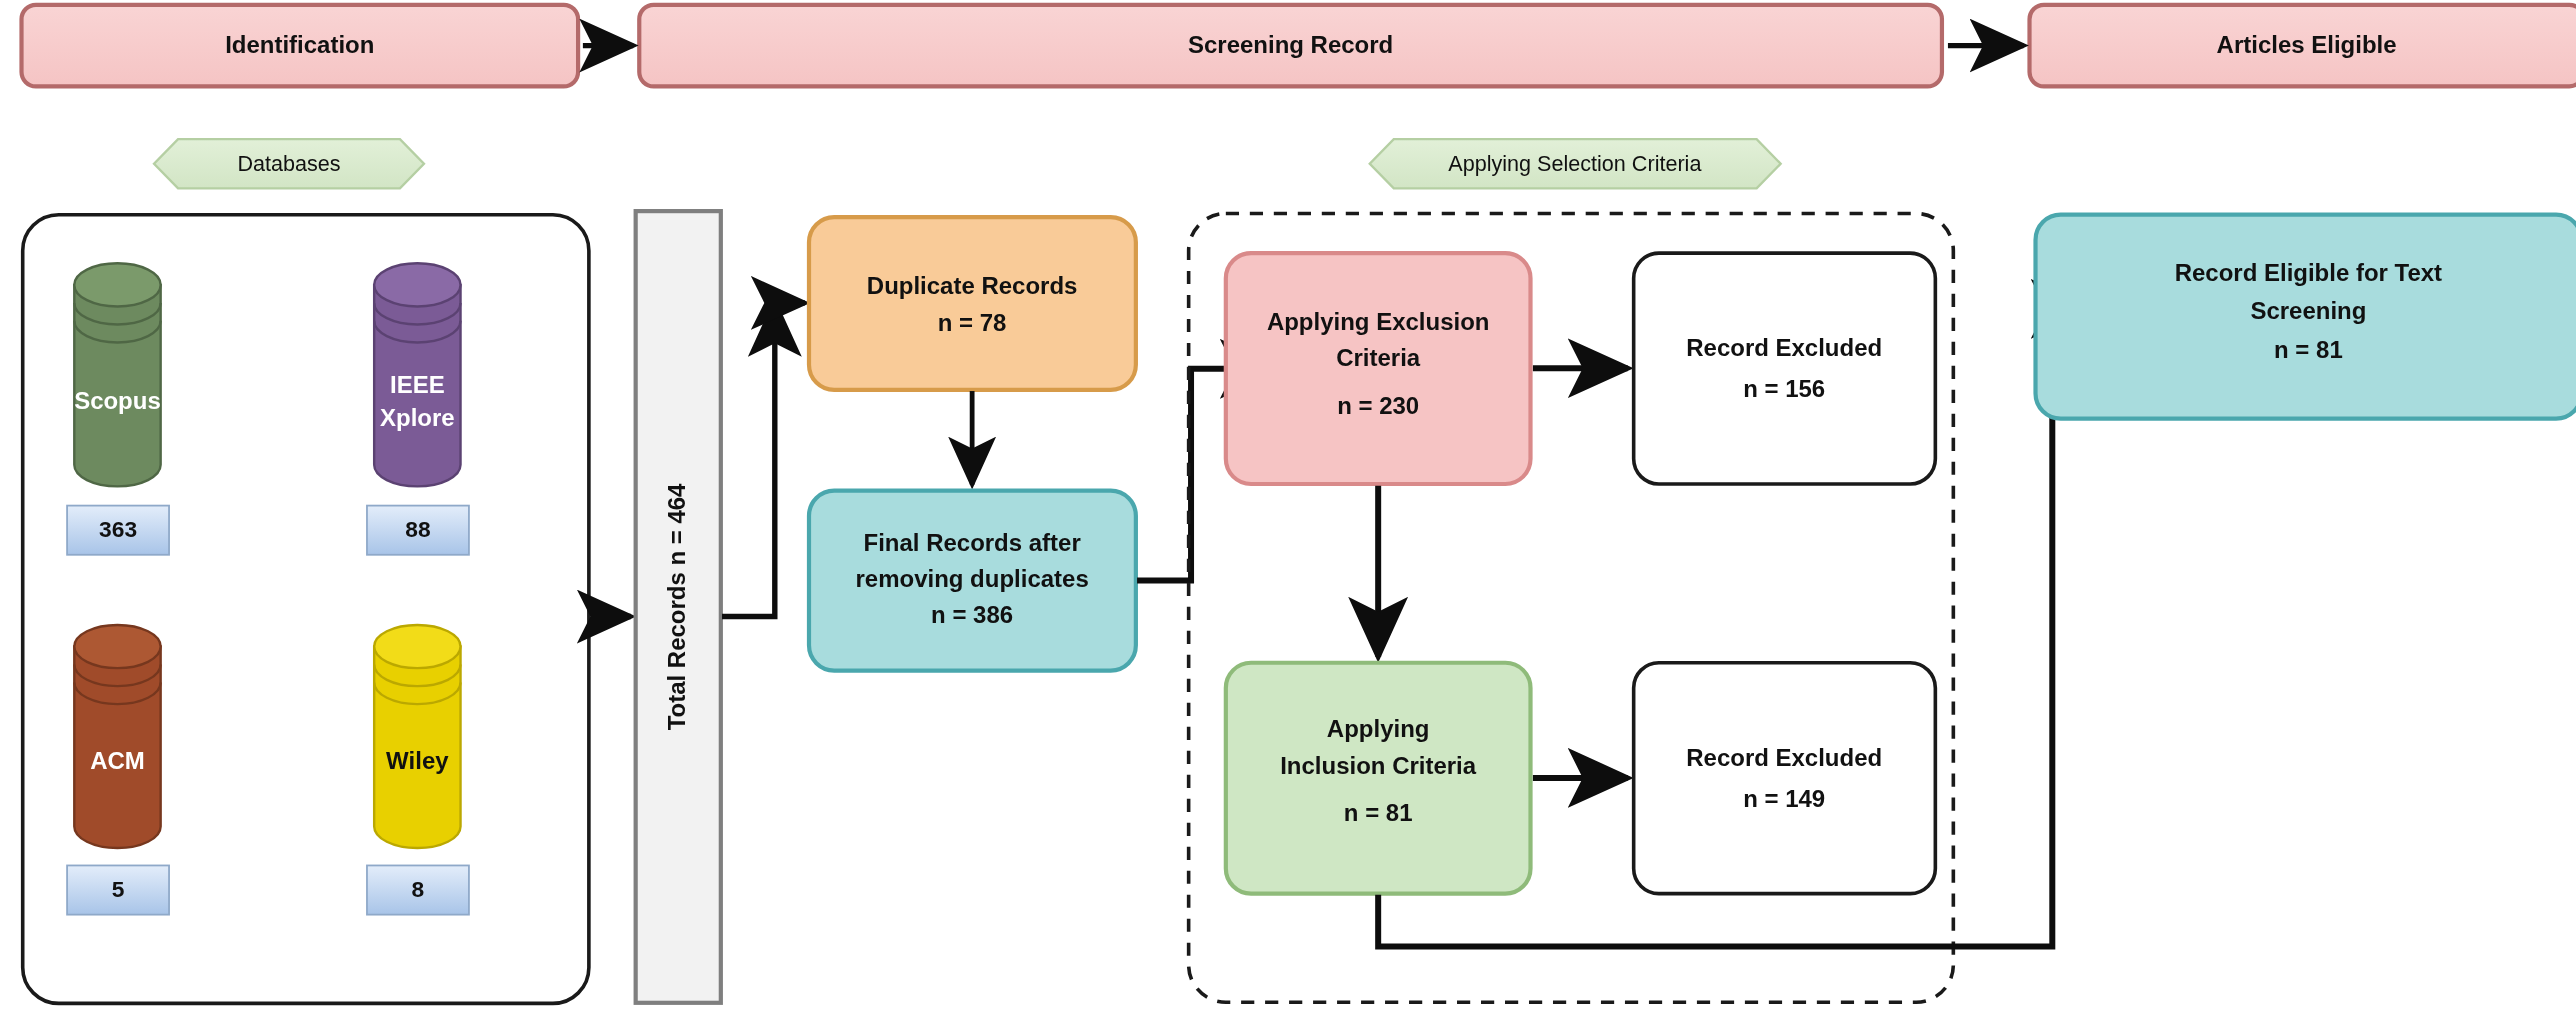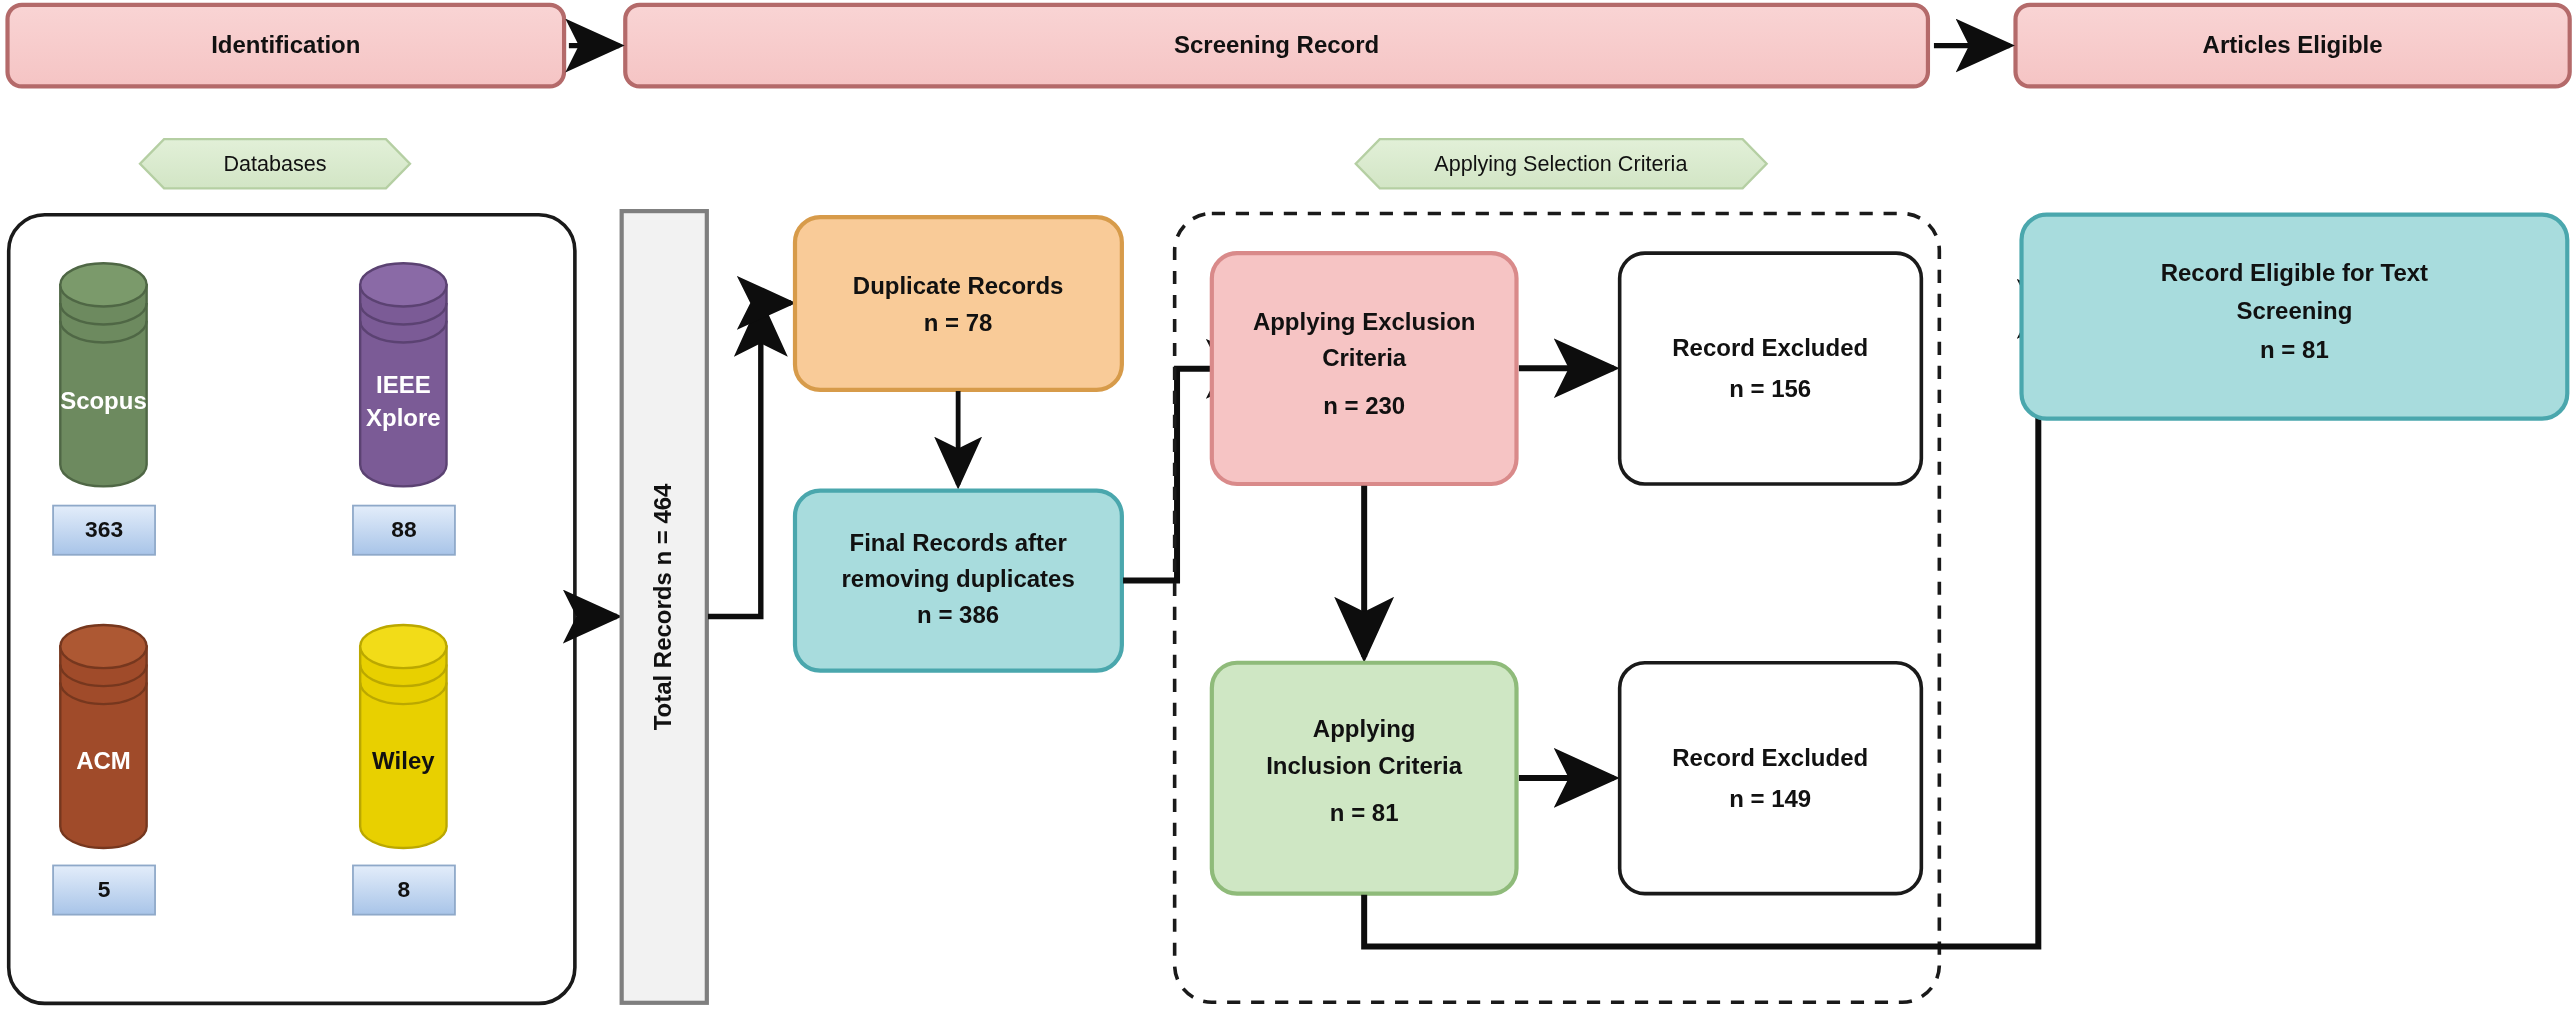--- a/index.html
+++ b/index.html
@@ -10,20 +10,21 @@
   body {
     width: 2576px;
     height: 1013px;
     font-family: "Liberation Sans", sans-serif;
     overflow: hidden;
   }
   #diagram-root {
     position: relative;
     width: 2364px;
     height: 1013px;
+    margin-left: 14px;
   }
   svg.flow {
     display: block;
     width: 2576px;
     height: 1013px;
   }
   .nodeText {
     font-family: "Liberation Sans", sans-serif;
     font-weight: bold;
     text-anchor: middle;

